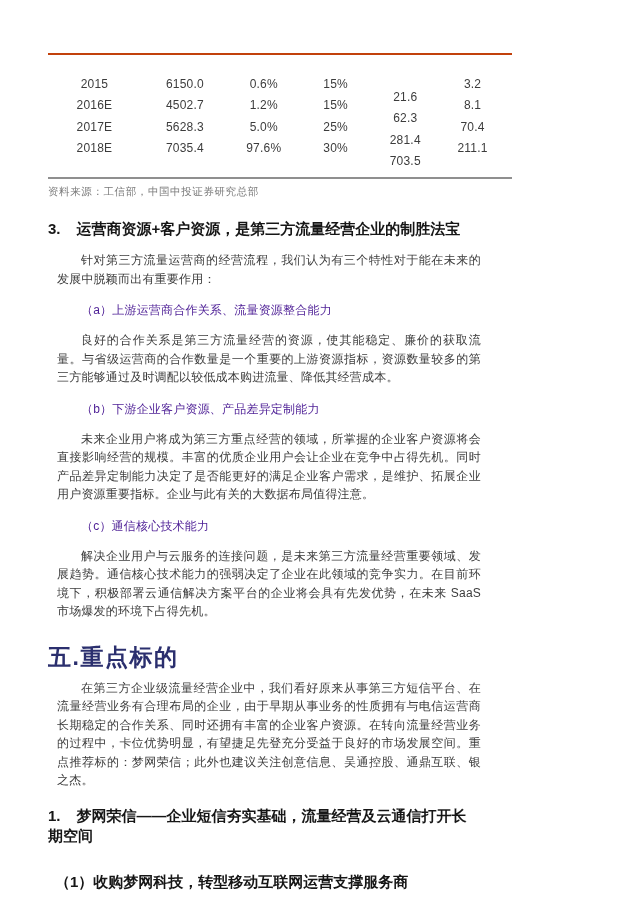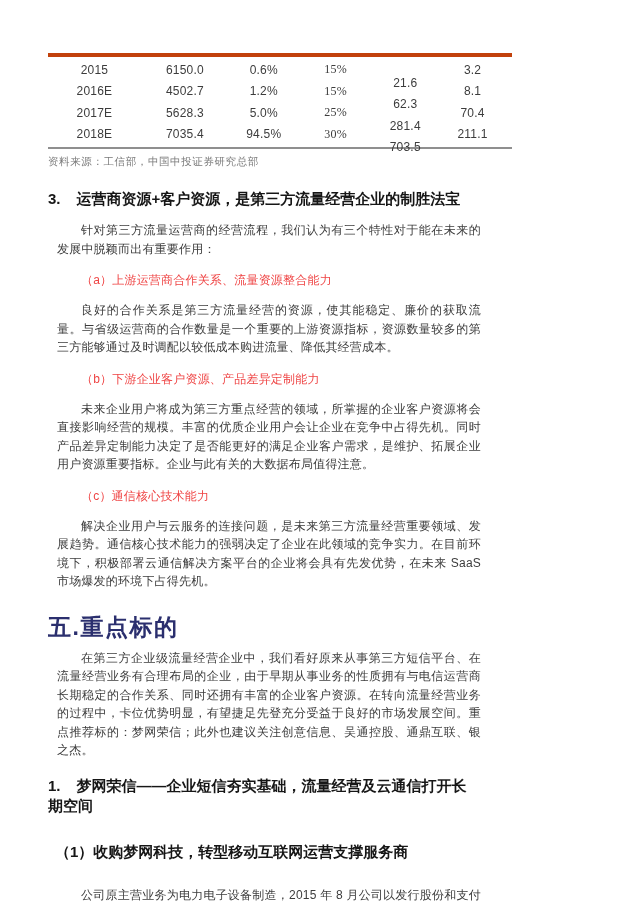--- a/index.html
+++ b/index.html
@@ -13,33 +13,33 @@
     width: 640px;
     height: 904px;
     background: #ffffff;
     overflow: hidden;
     padding: 53px 0 0 48px;
     color: #3c3c3c;
   }
   
   .tbl {
     width: 464px;
-    border-top: 4px solid #c2410c;
+    border-top: 2px solid #c2410c;
     border-bottom: 2px solid #8f8f8f;
-    padding: 2px 0;
+    padding: 18px 0;
   }
   .tr { display: flex; align-items: center; height: 21.5px; }
   .td {
     text-align: center;
     font-size: 12px;
     color: #3c3c3c;
     letter-spacing: 0.2px;
   }
   .c1 { width: 20%; } .c2 { width: 19%; } .c3 { width: 15%; }
-  .c4 { width: 16%; font-family: Liberation Serif, serif; } .c5 { width: 14%; margin-top: 26px; } .c6 { width: 15%; }
+  .c4 { width: 16%; } .c5 { width: 14%; margin-top: 26px; } .c6 { width: 15%; }
   .source {
     margin-top: 6px;
     font-size: 10.5px;
     color: #7a7a7a;
     letter-spacing: 0.6px;
   }
   
   .h-black {
     margin-top: 16px;
     width: 432px;
@@ -75,21 +75,21 @@
     text-indent: 2em;
     text-align: justify;
     letter-spacing: 0.2px;
   }
   .sub-item {
     margin-top: 13px;
     margin-left: 9px;
     width: 424px;
     font-size: 12px;
     line-height: 18px;
-    color: #ef4444;
+    color: #4c1d95;
     text-indent: 2em;
     letter-spacing: 0.2px;
   }
   .mt-14 { margin-top: 6px; }
   .mt-20 { margin-top: 20px; }
   .mt-22 { }
   .mt-24 { margin-top: 24px; }
 </style>
 </head>
 <body>
@@ -117,21 +117,21 @@
       <span class="td c1">2017E</span>
       <span class="td c2">5628.3</span>
       <span class="td c3">5.0%</span>
       <span class="td c4">25%</span>
       <span class="td c5">281.4</span>
       <span class="td c6">70.4</span>
     </div>
     <div class="tr">
       <span class="td c1">2018E</span>
       <span class="td c2">7035.4</span>
-      <span class="td c3">94.5%</span>
+      <span class="td c3">97.6%</span>
       <span class="td c4">30%</span>
       <span class="td c5">703.5</span>
       <span class="td c6">211.1</span>
     </div>
   </div>
 
   <div class="source">资料来源：工信部，中国中投证券研究总部</div>
 
   <h2 class="h-black mt-20">
     <span class="num">3.</span><span>运营商资源+客户资源，是第三方流量经营企业的制胜法宝</span>

